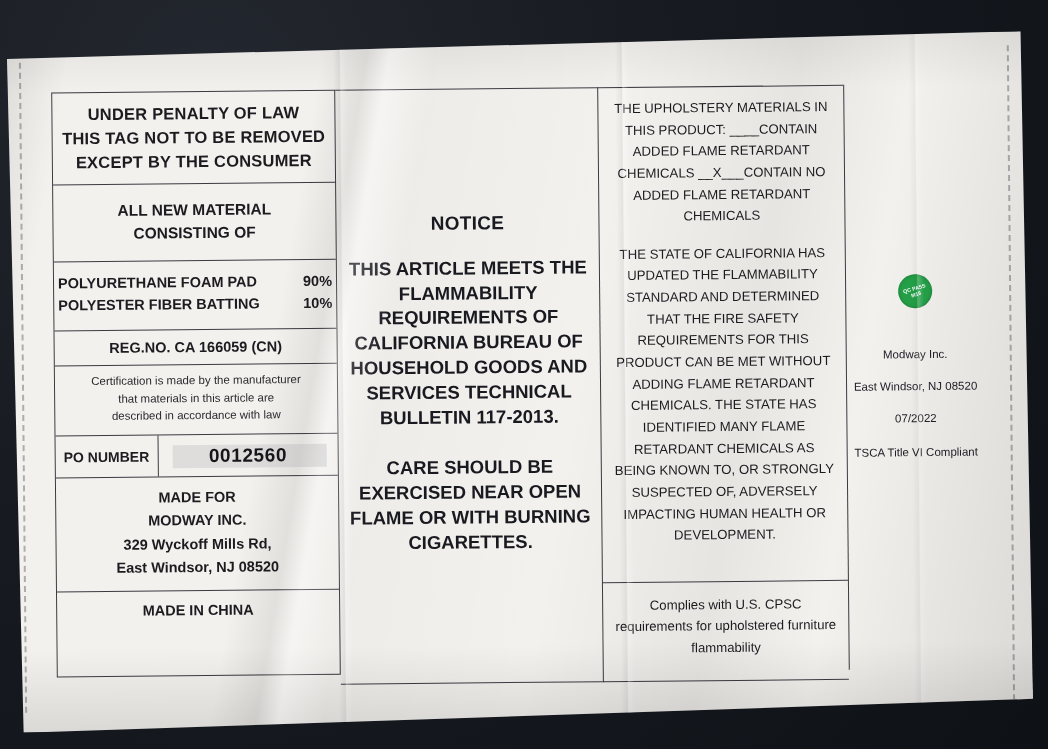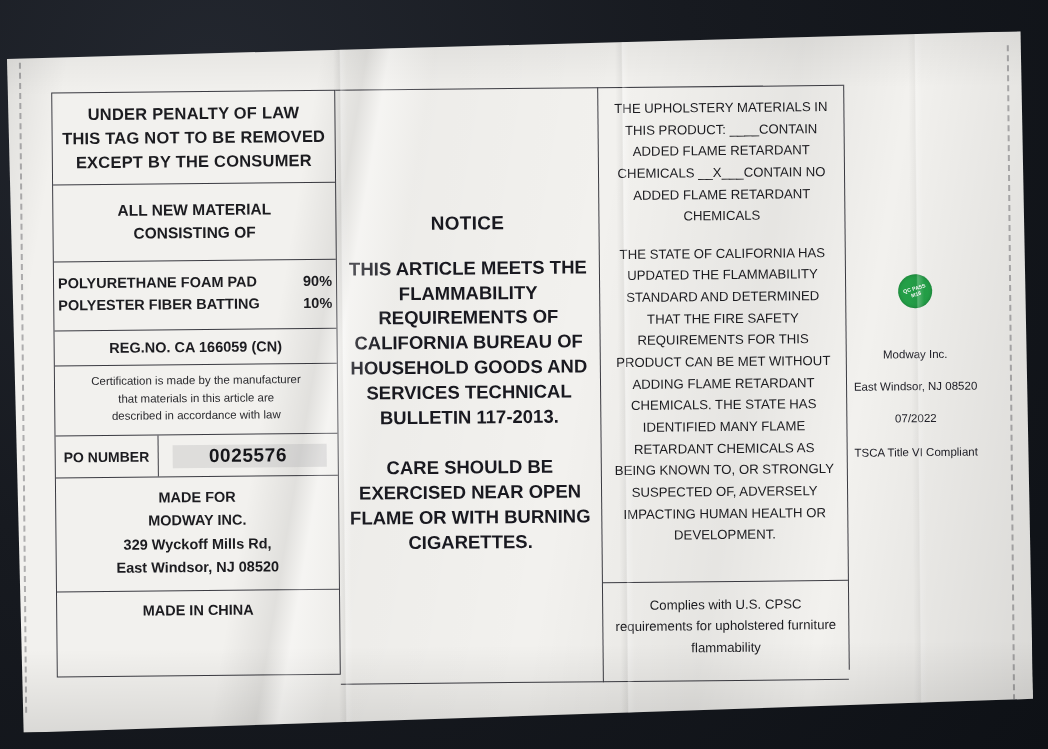--- a/index.html
+++ b/index.html
@@ -214,21 +214,21 @@
 
         <div class="cell c5">
           <div>Certification is made by the manufacturer</div>
           <div>that materials in this article are</div>
           <div>described in accordance with law</div>
         </div>
 
         <div class="cell c6">
           <span class="lbl">PO NUMBER</span>
           <span class="po-box">
-            <span class="po-val">0025576</span>
+            <span class="po-val">0012560</span>
           </span>
         </div>
 
         <div class="cell c7">
           <div>MADE FOR</div>
           <div>MODWAY INC.</div>
           <div>329 Wyckoff Mills Rd,</div>
           <div>East Windsor, NJ 08520</div>
         </div>
 

